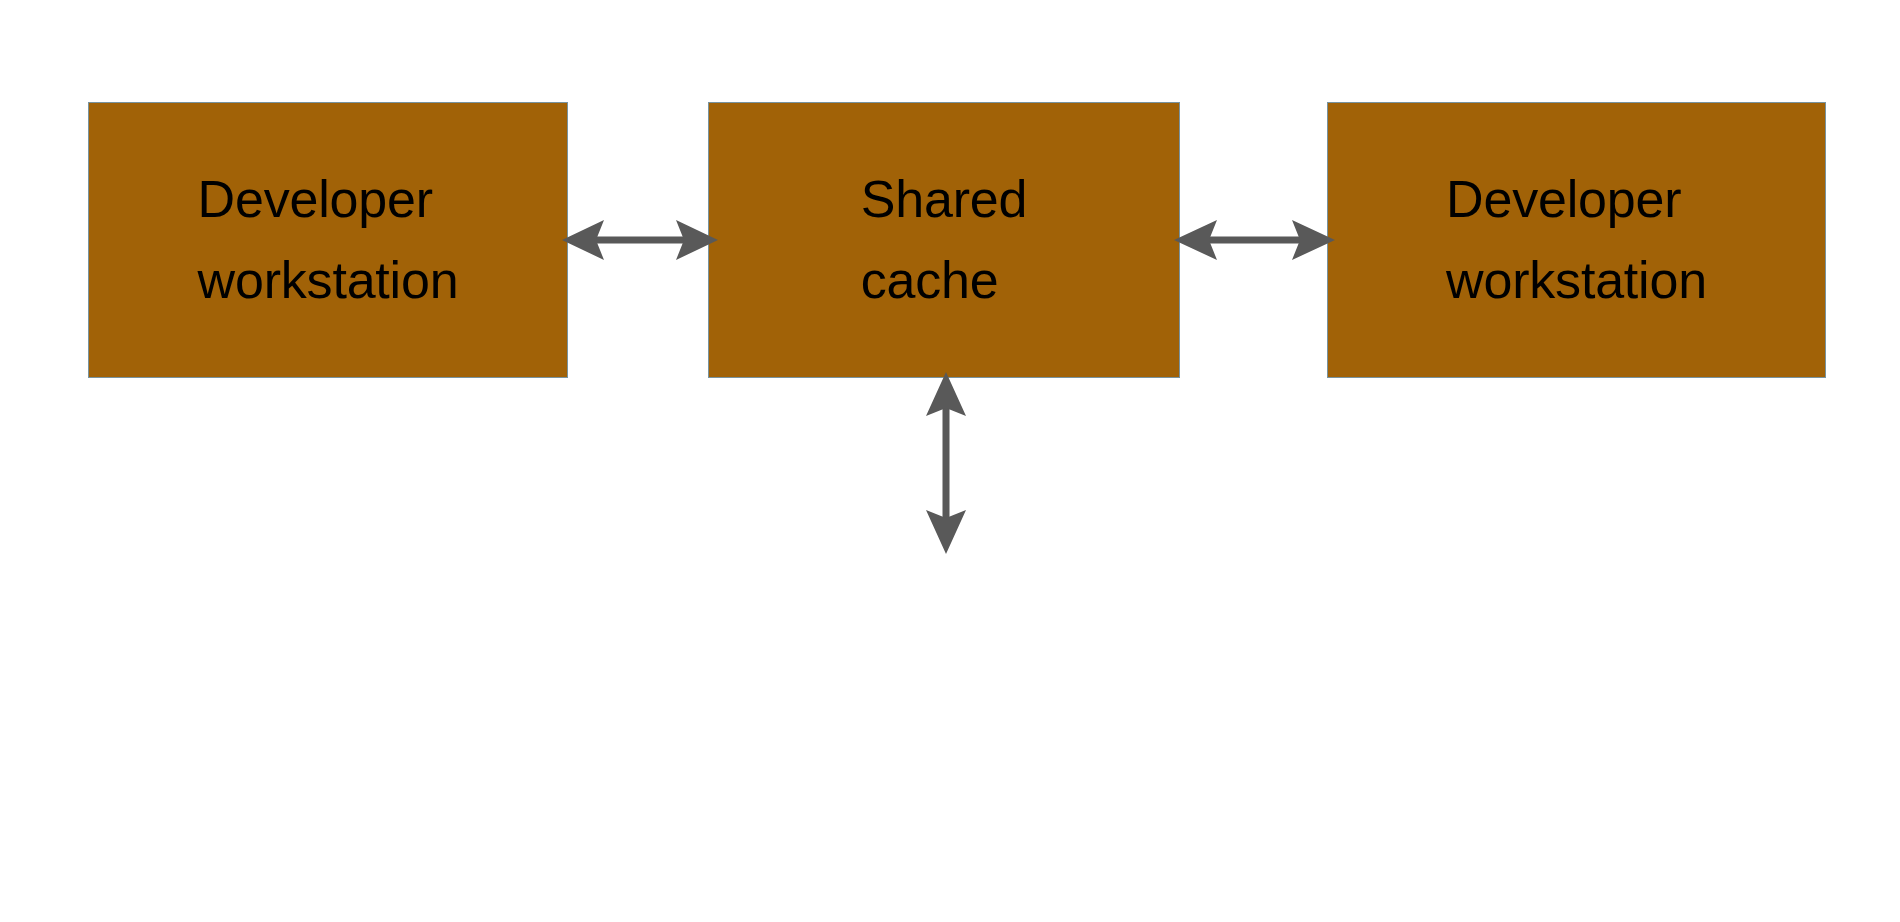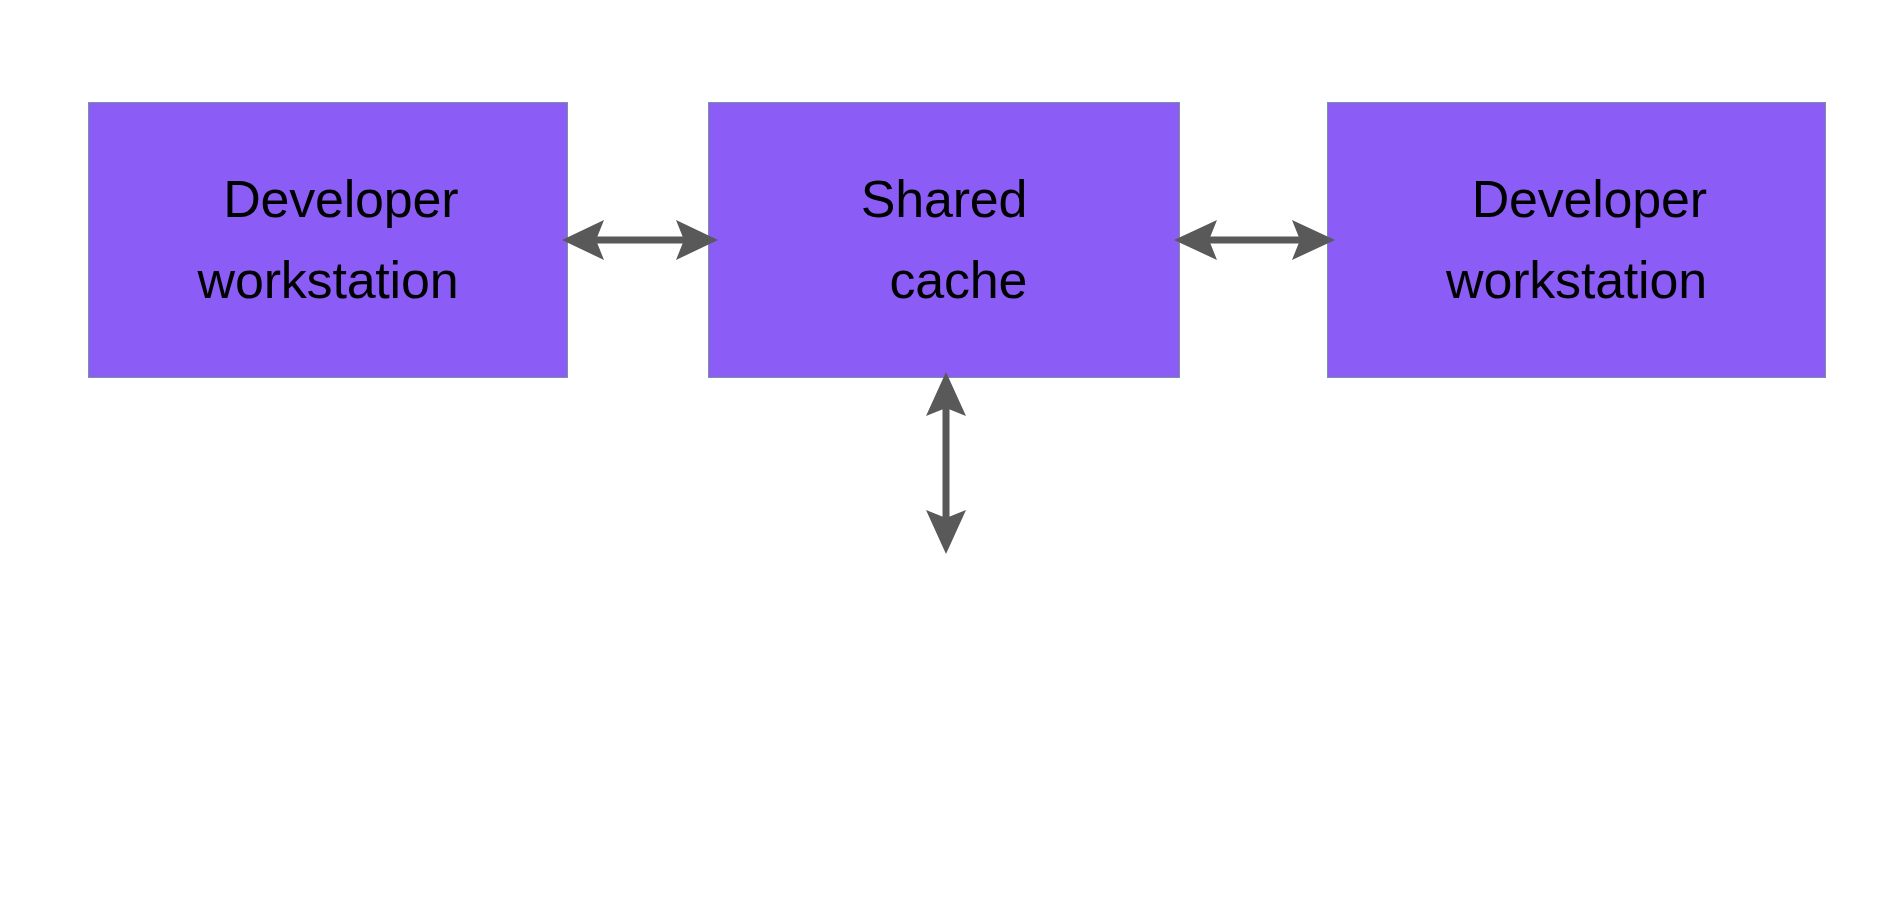--- a/index.html
+++ b/index.html
@@ -17,26 +17,26 @@
     width: 1900px;
     height: 922px;
     background: #ffffff;
     overflow: hidden;
   }
 
   
   .node {
     position: absolute;
     box-sizing: border-box;
-    background: #8b5cf6;
+    background: #a16207;
     border: 1.6px solid #78939F;
     display: flex;
     align-items: center;
     justify-content: center;
-    text-align: right;
+    text-align: left;
   }
   .node-label {
     color: #000000;
     font-size: 52px;
     line-height: 1.55;
     letter-spacing: -0.2px;
     font-weight: 400;
     white-space: pre-line;
     padding: 0 4px;
   }

